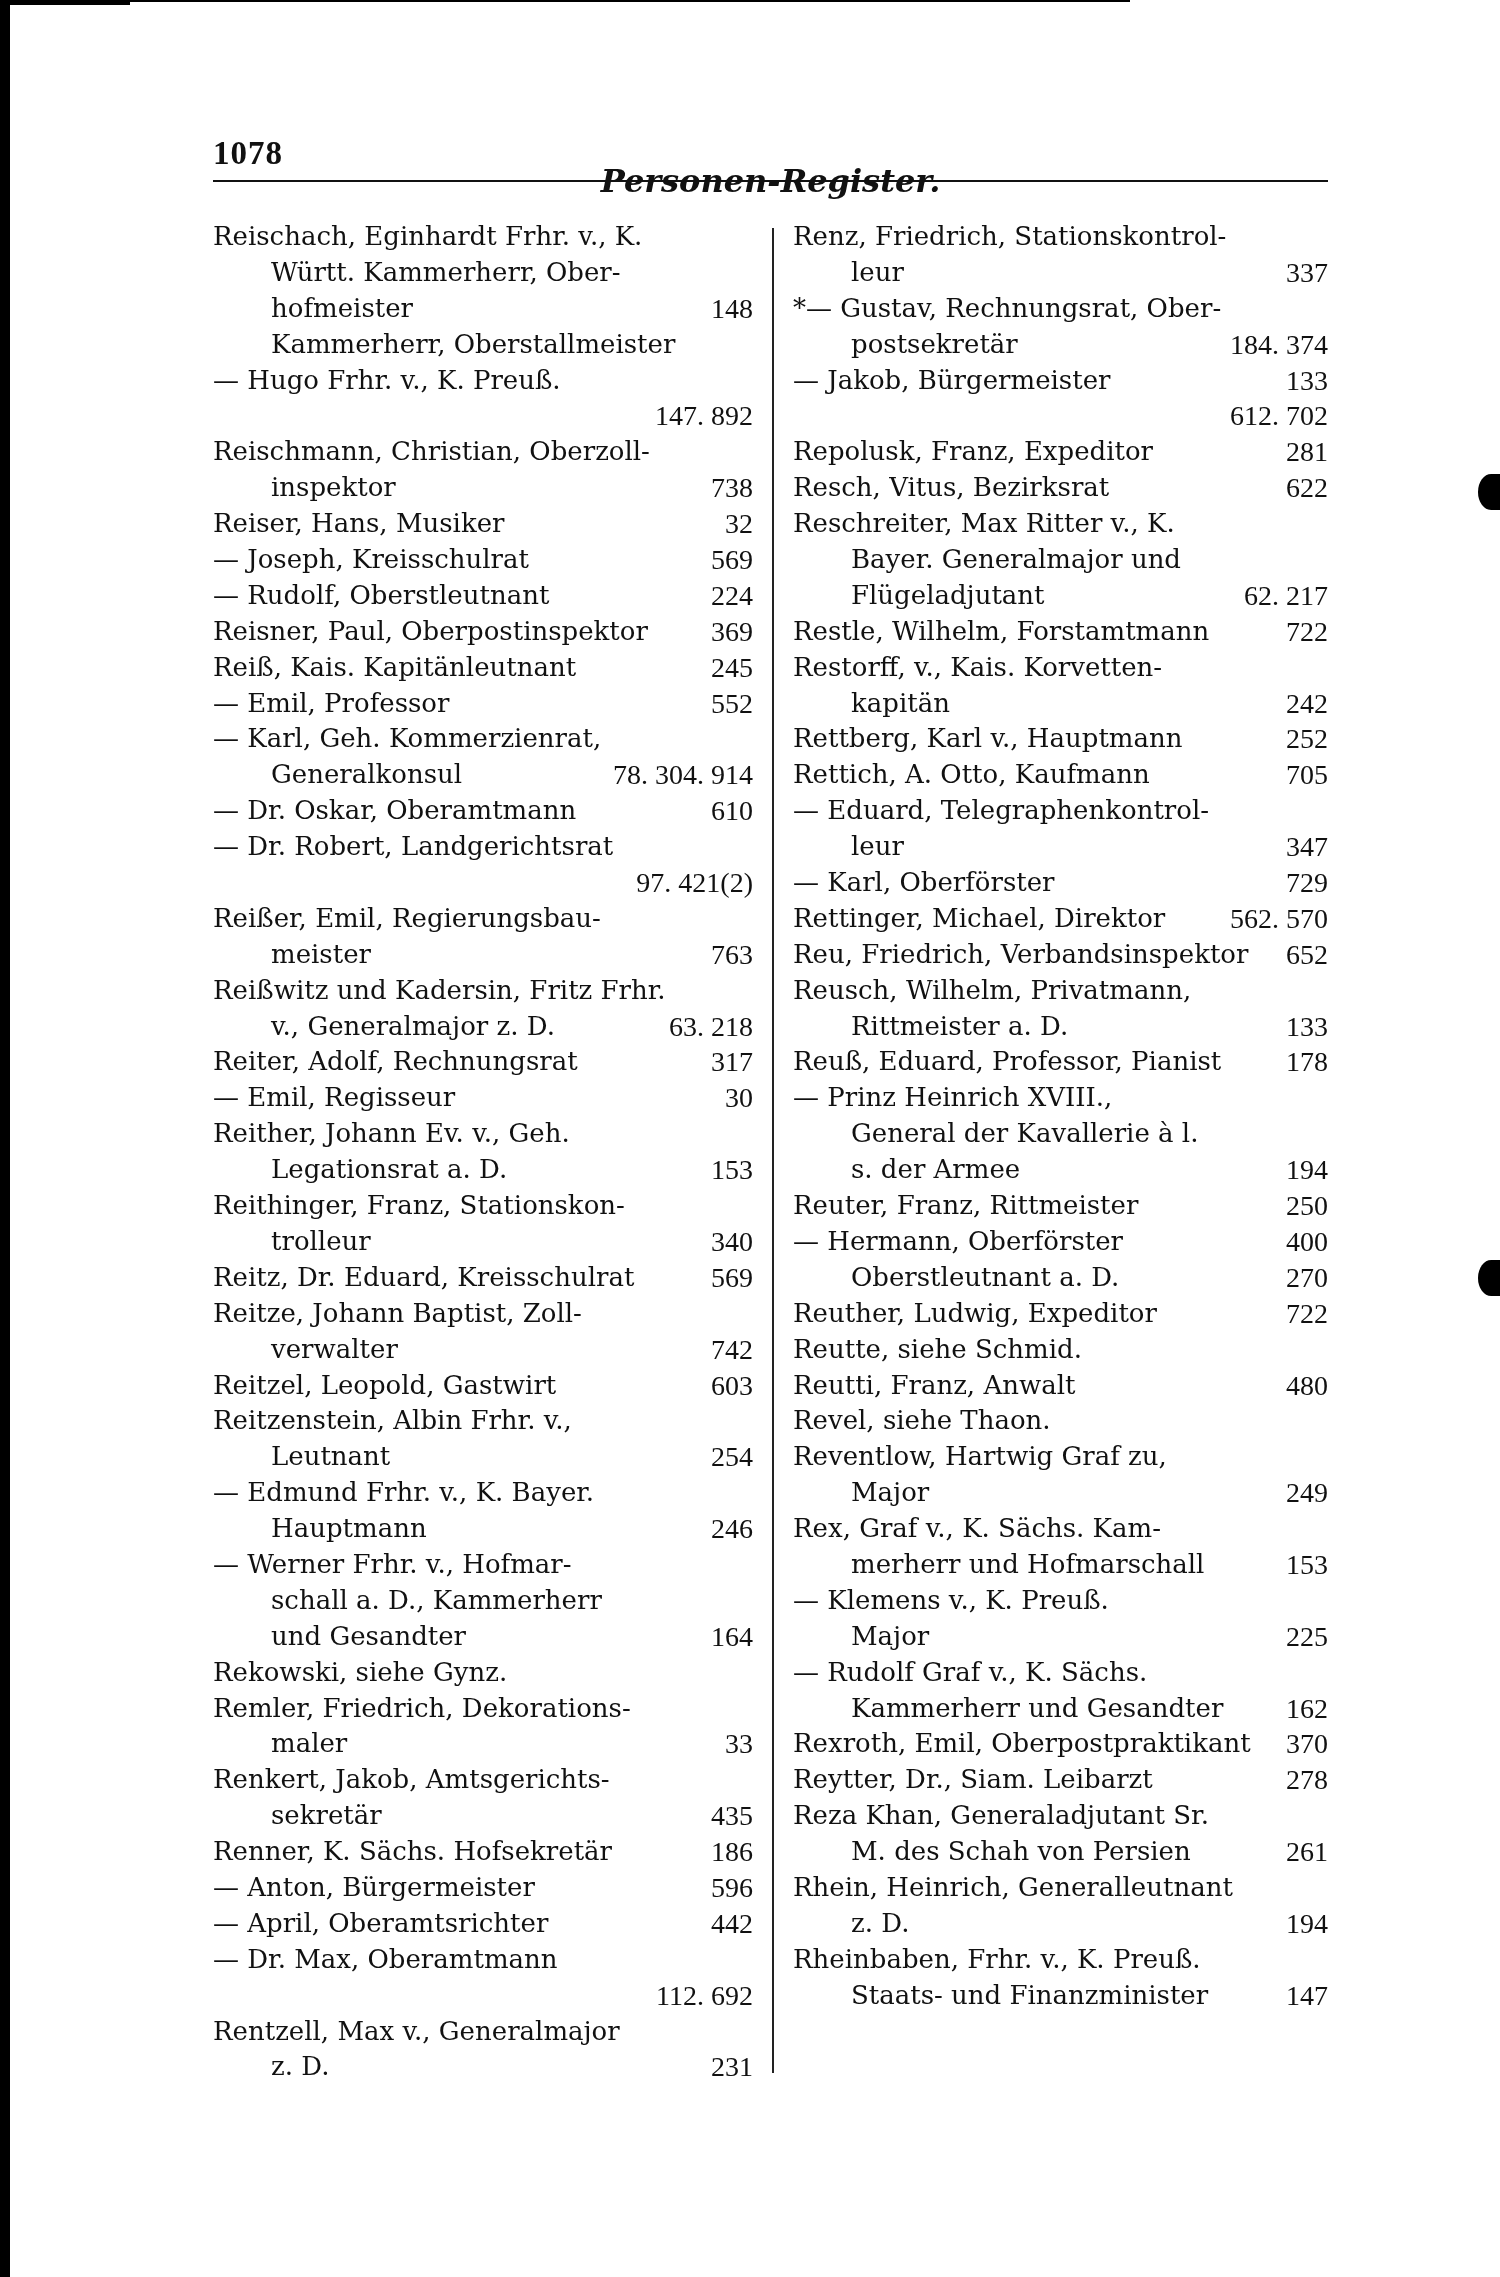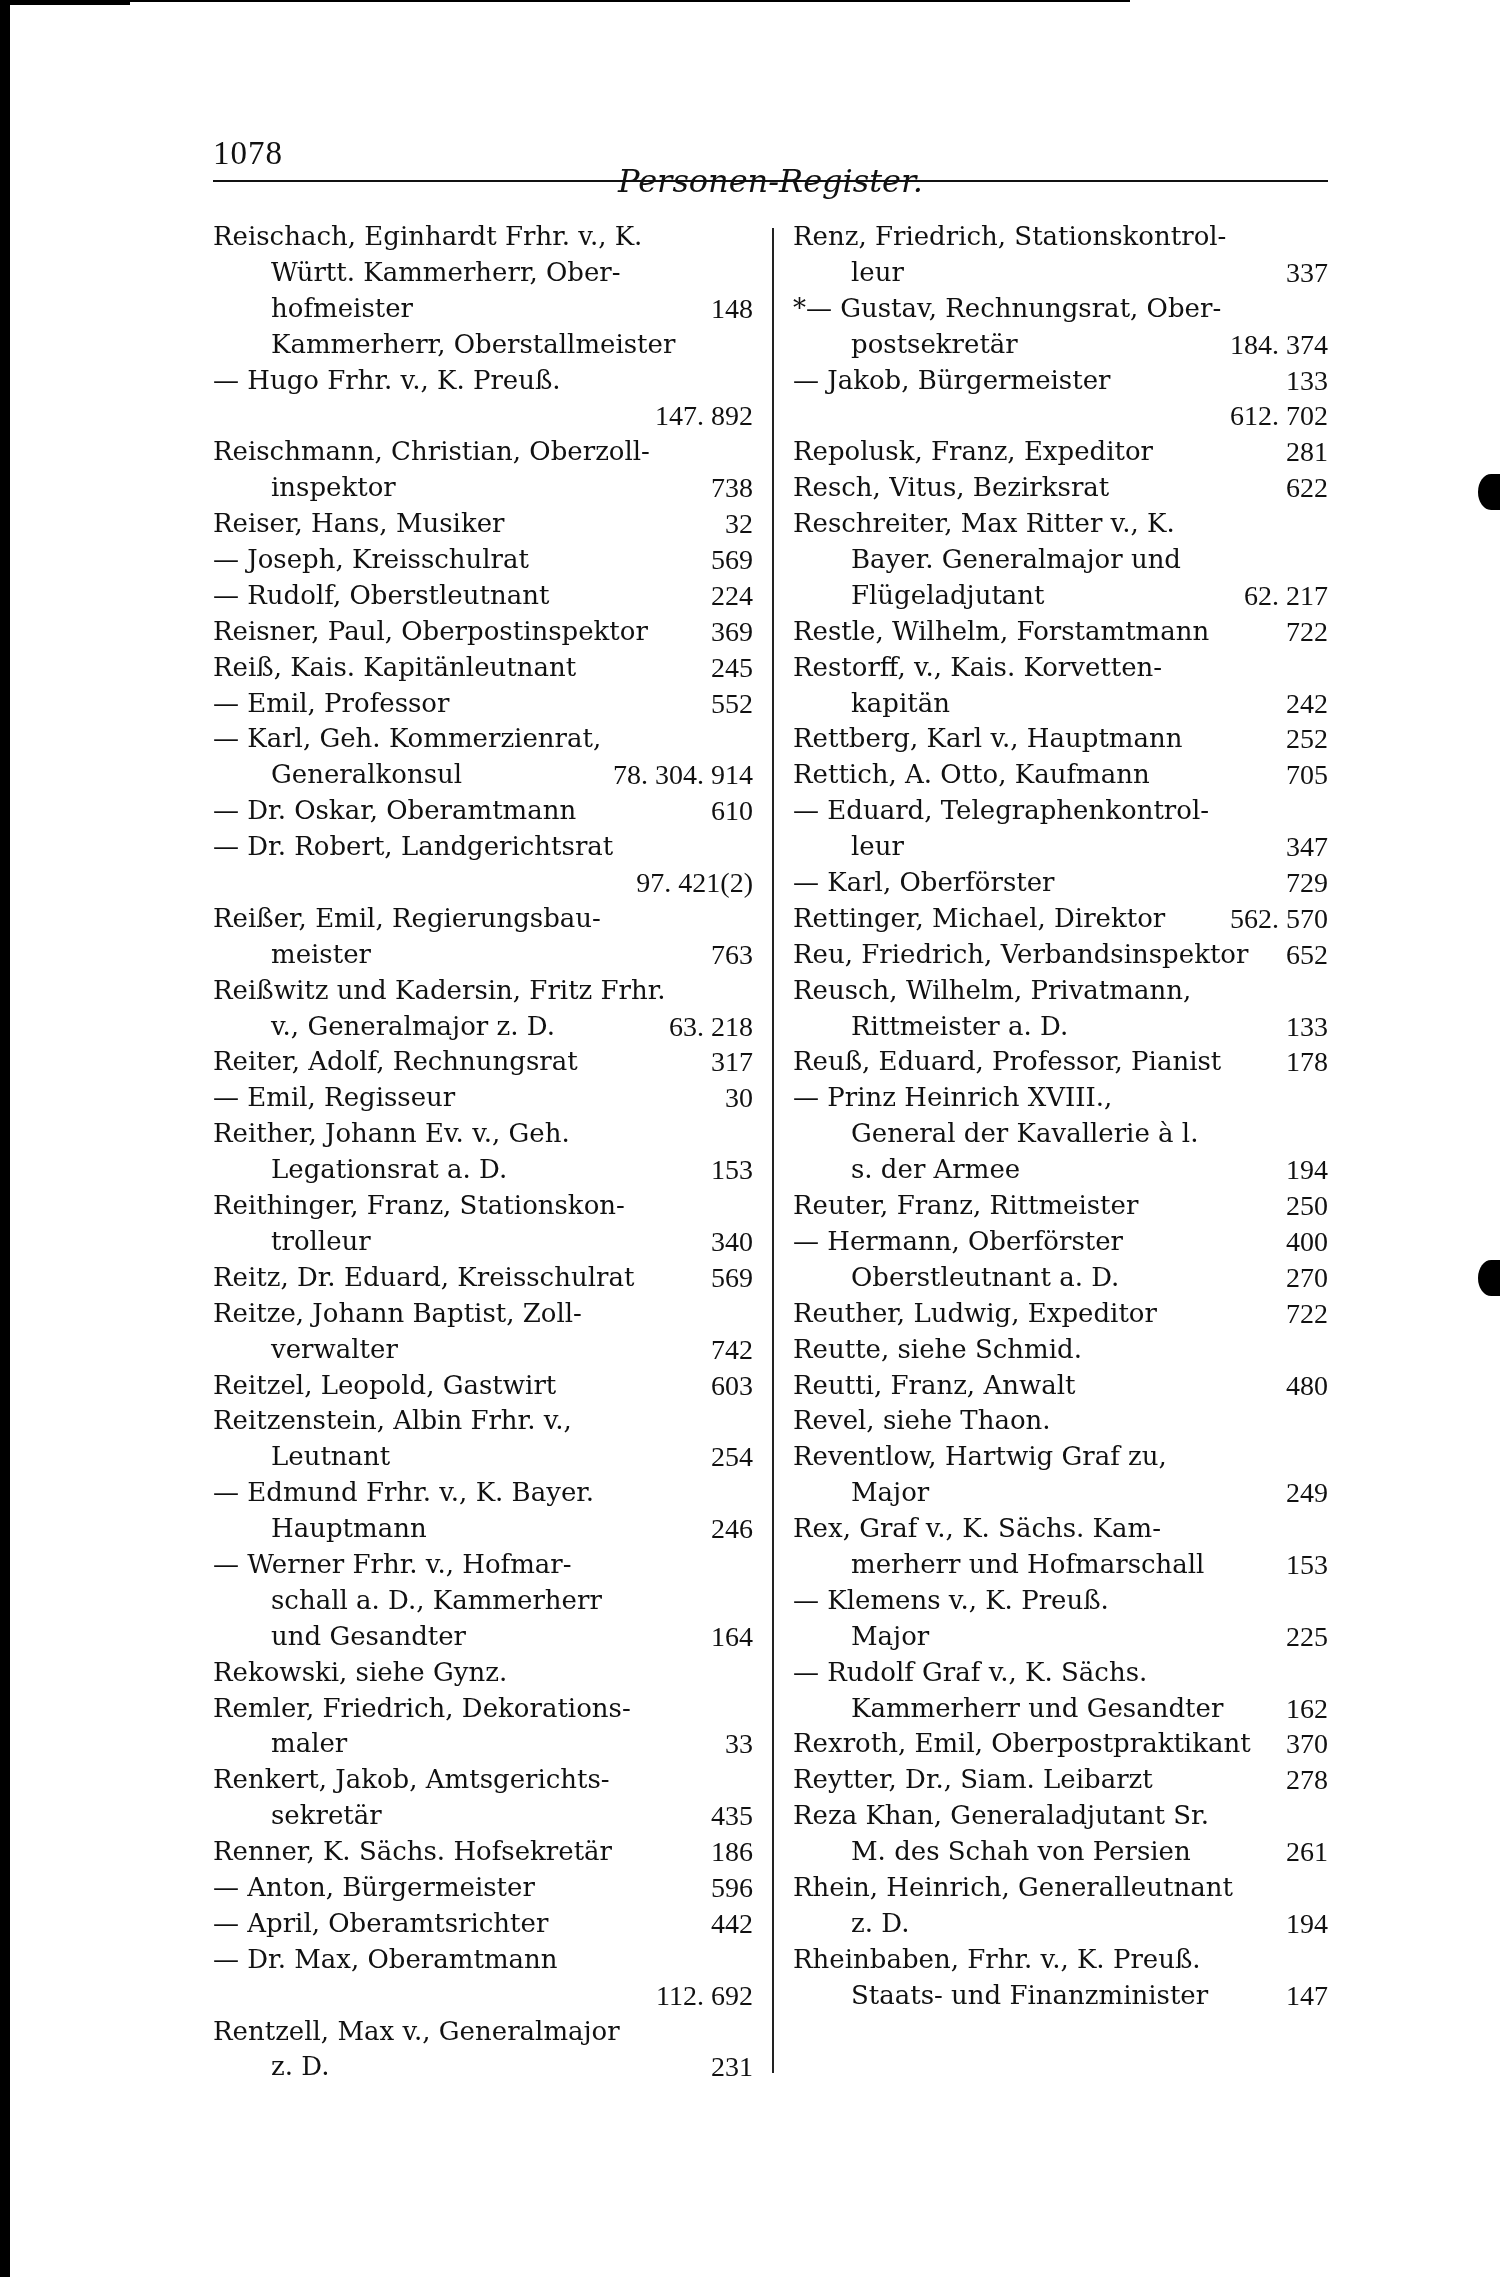--- a/index.html
+++ b/index.html
@@ -6,21 +6,21 @@
   body {
     width: 1500px; height: 2277px; position: relative; overflow: hidden;
     background: #ffffff; color: #111111;
     font-family: "DejaVu Serif", "Liberation Serif", serif;
   }
   .scan-left-edge { position: absolute; left: 0; top: 0; width: 10px; height: 2277px; background: #000; }
   .scan-top-edge { position: absolute; left: 0; top: 0; width: 130px; height: 5px; background: #000; }
   .scan-top-edge2 { position: absolute; left: 130px; top: 0; width: 1000px; height: 2px; background: #000; }
   .punch-hole { position: absolute; width: 22px; height: 36px; background: #000; border-radius: 60% 0 0 60% / 50% 0 0 50%; }
 
-  .header { position: absolute; left: 213px; top: 135px; width: 1115px; height: 40px; }
+  .header { position: absolute; left: 213px; top: 135px; width: 1115px; height: 40px; font-weight: bold; }
   .page-number { position: absolute; left: 0; top: 0; font-family: "Liberation Serif", serif; font-size: 33px; letter-spacing: 1px; }
   .running-title { position: absolute; left: 0; right: 0; top: 2px; text-align: center; font-size: 32px; font-style: italic; margin-top: 25px; }
   .rule { position: absolute; left: 213px; top: 180px; width: 1115px; height: 2px; background: #111; }
 
   .column { position: absolute; top: 219px; text-align: center; }
   .col-left { left: 213px; width: 540px; }
   .col-right { left: 793px; width: 535px; }
   .separator { position: absolute; left: 772px; top: 228px; width: 1.5px; height: 1845px; background: #222; }
 
   .line { position: relative; height: 35.9px; line-height: 35.9px; font-size: 26px; white-space: nowrap; }

